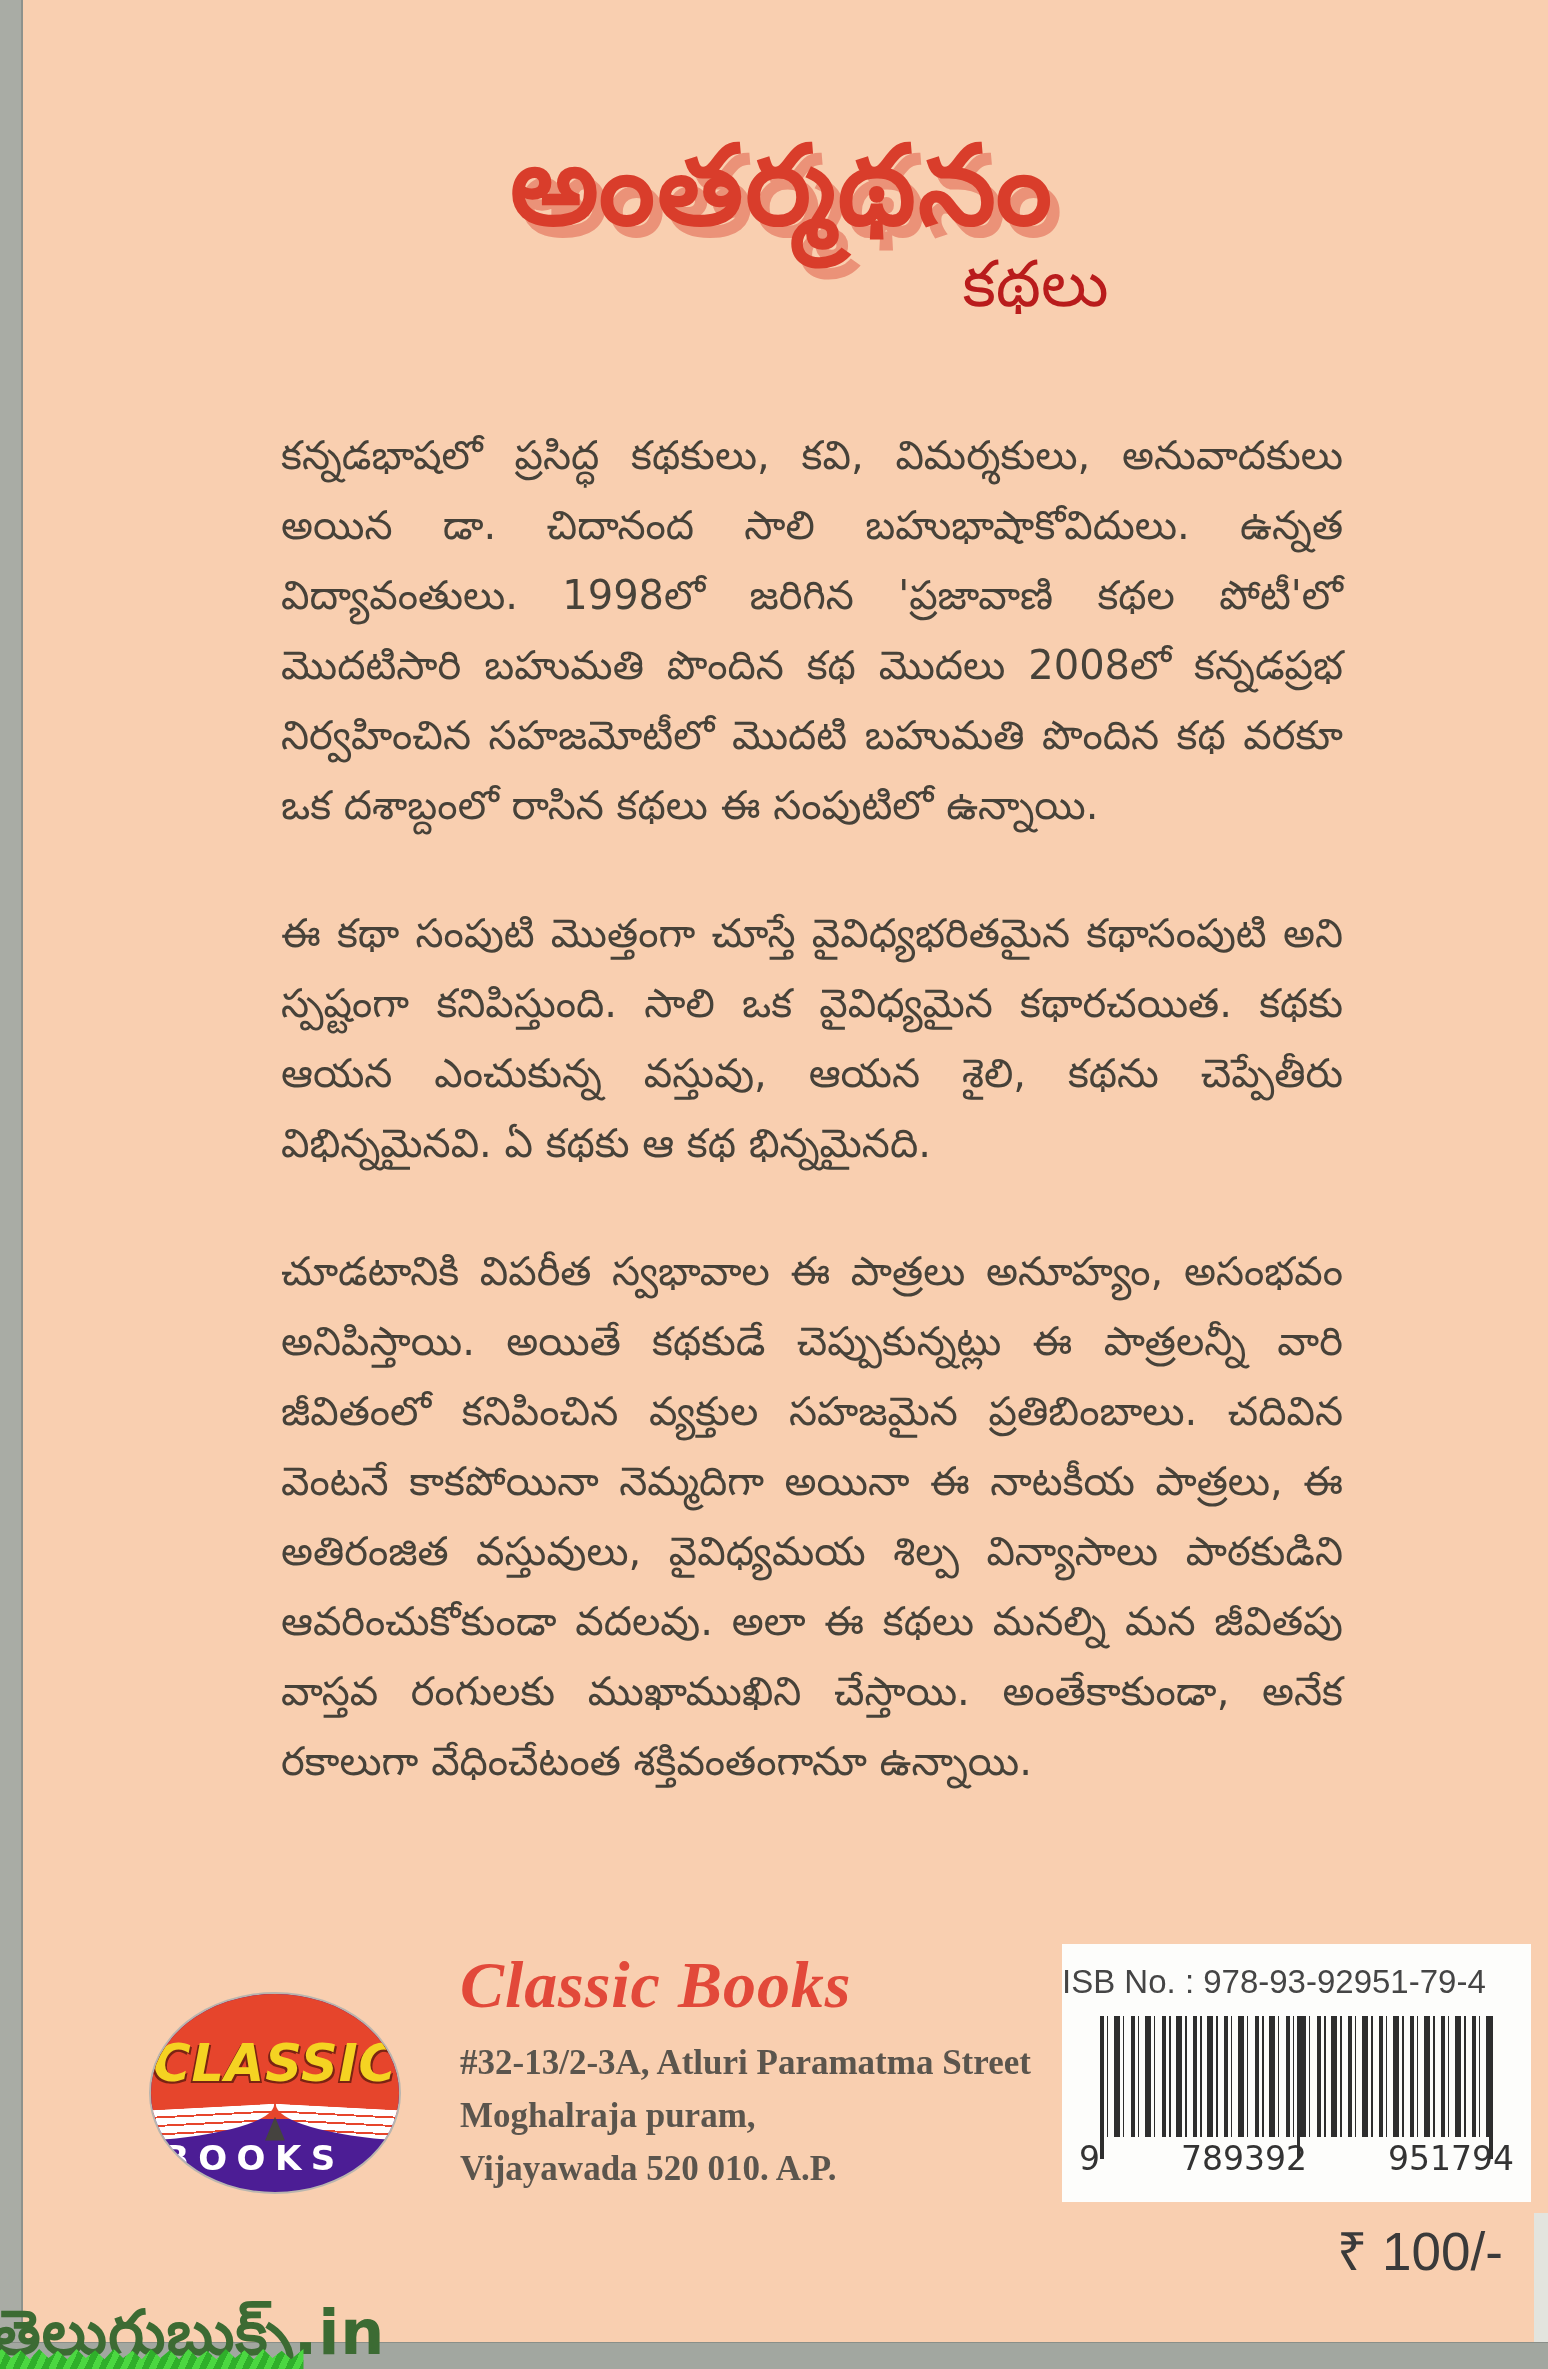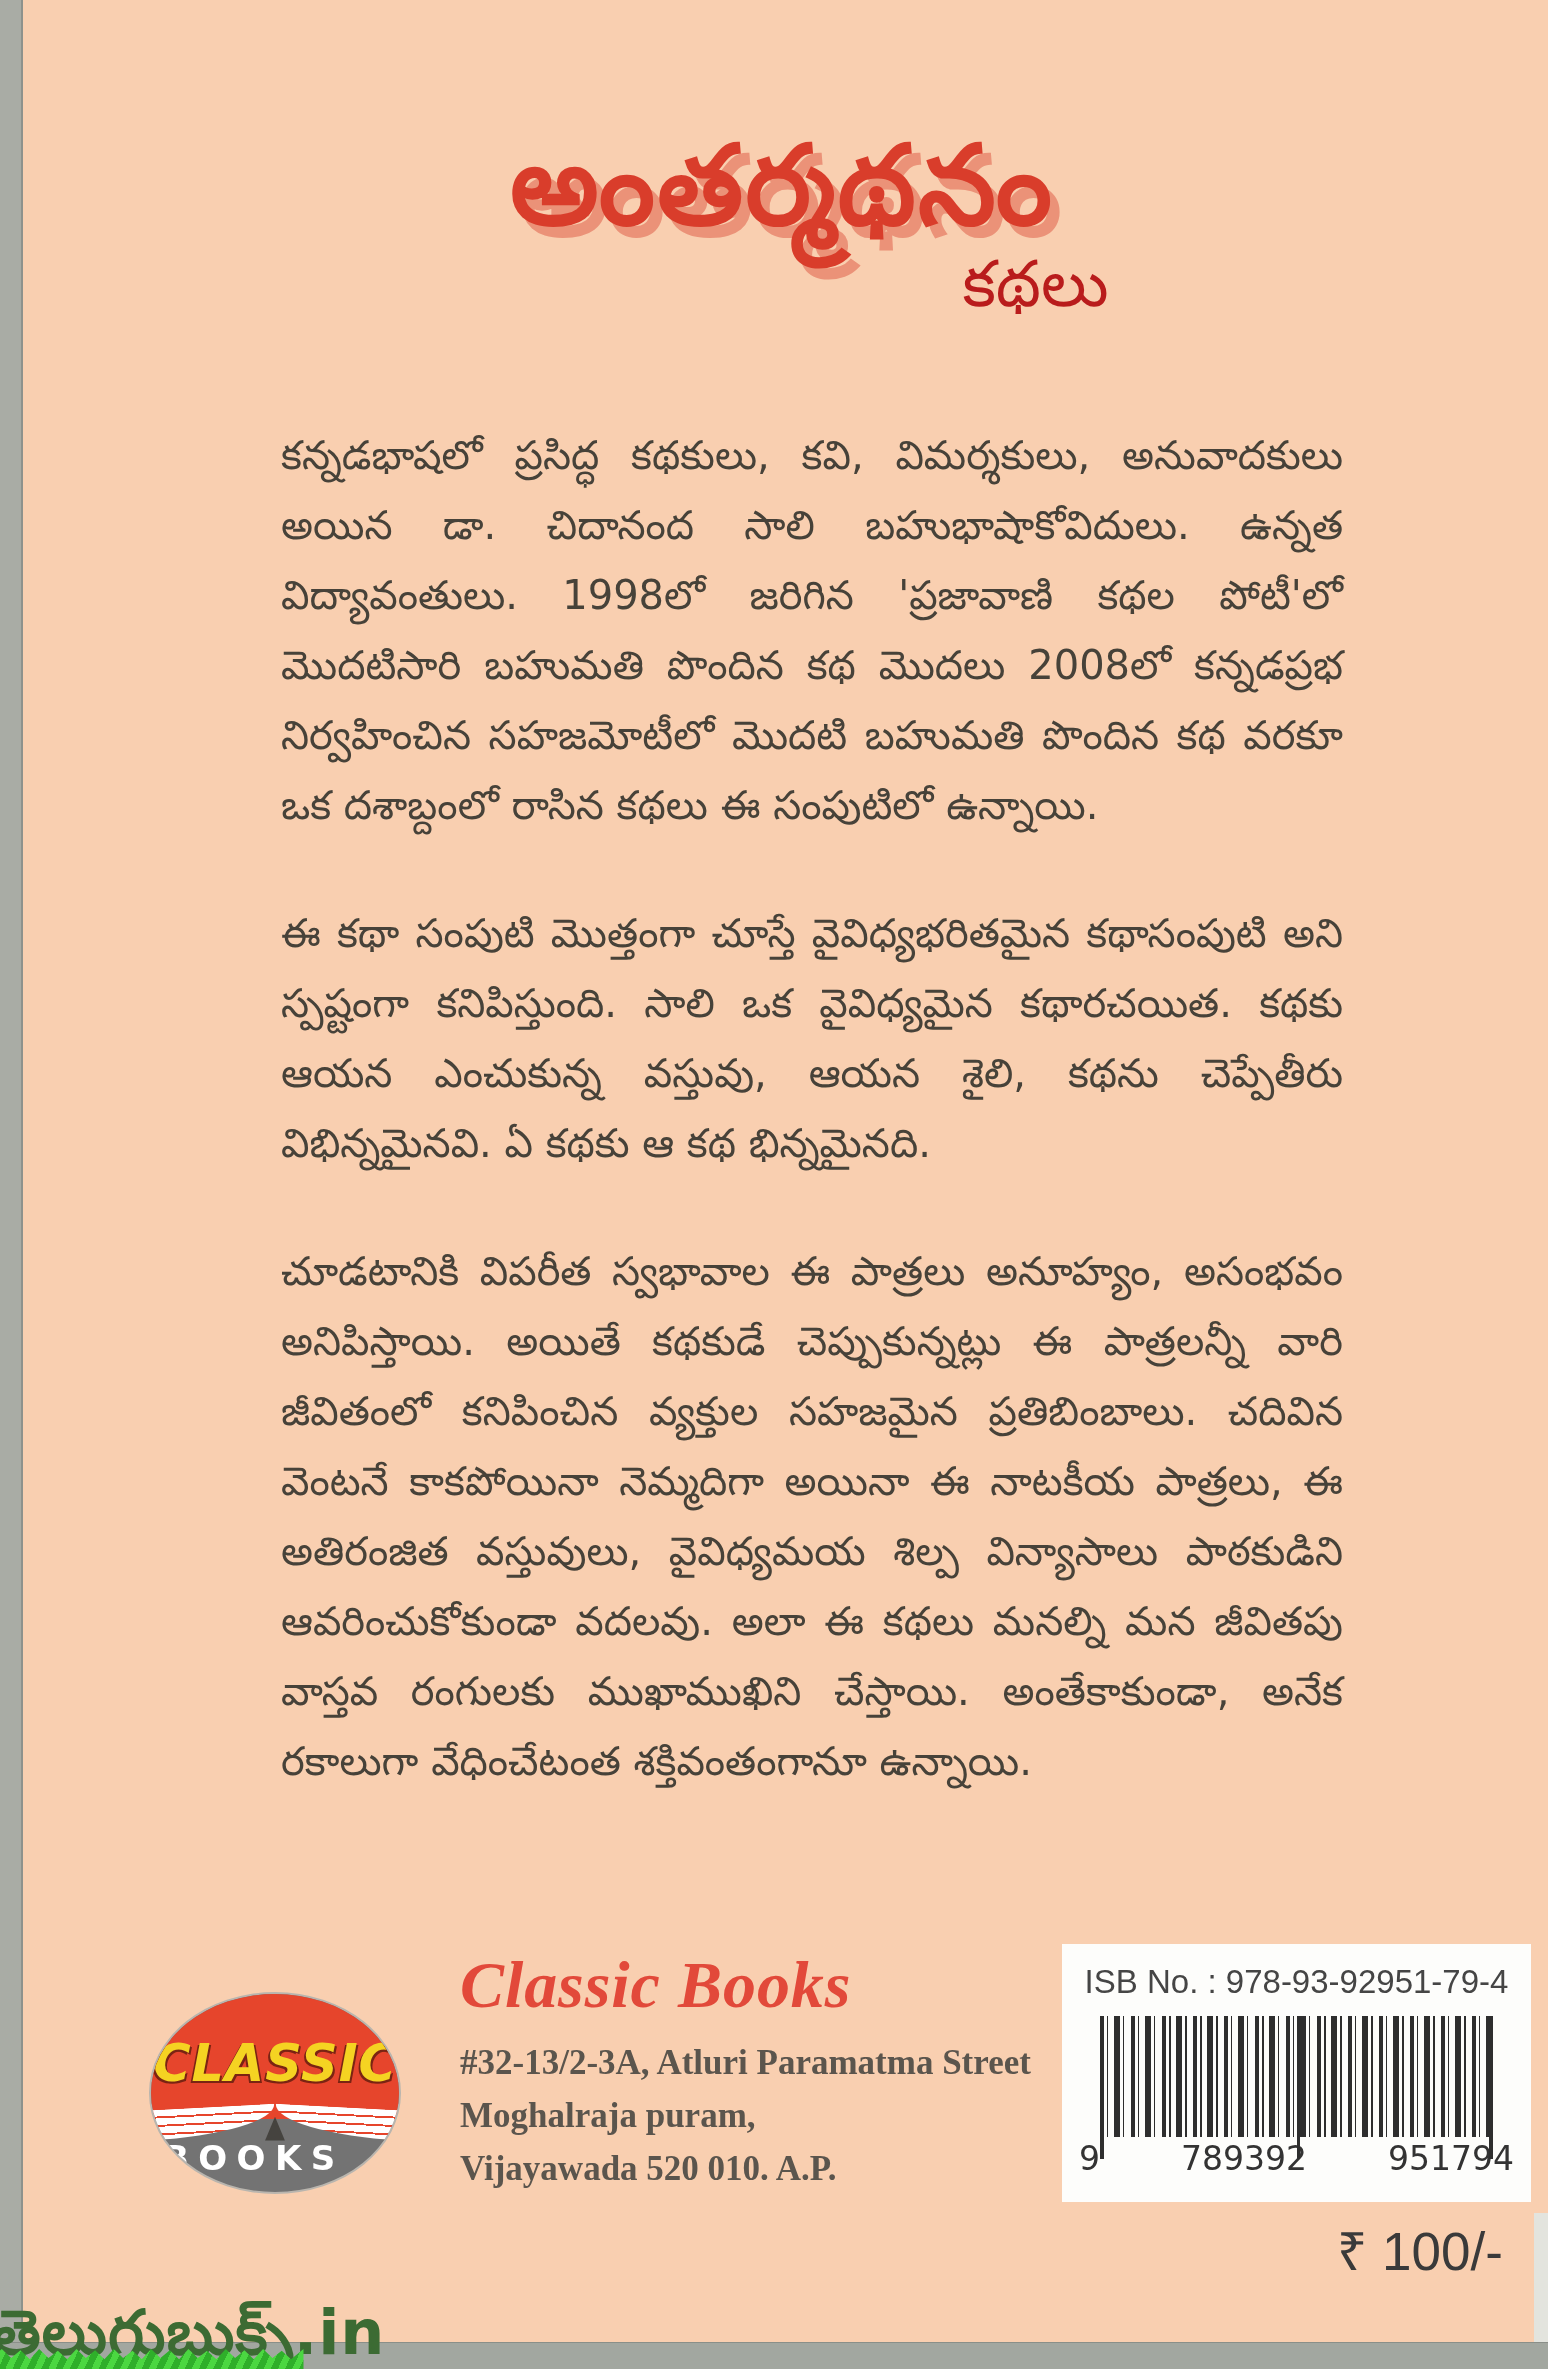--- a/index.html
+++ b/index.html
@@ -29,21 +29,21 @@
 
   
   .blurb{
     position:absolute;left:281px;top:420px;width:1062px;
     font-size:40px;line-height:70px;text-align:justify;color:#474239;
   }
   .blurb p{margin:0 0 58px 0;}
 
   
   .logo{position:absolute;left:149px;top:1992px;width:252px;height:202px;}
-  .logo-oval{position:absolute;inset:0;border-radius:50%;background:#737373;
+  .logo-oval{position:absolute;inset:0;border-radius:50%;background:#4c1d95;
     overflow:hidden;border:2.8px solid #b9b5ae;}
   .logo-top{position:absolute;left:0;top:0;width:100%;height:63%;background:#e6452c;}
   .book-left,.book-right{
     position:absolute;top:57%;width:50%;height:15%;background:#ffffff;
     background-image:repeating-linear-gradient(to bottom,#ffffff 0 6.6px,#e6452c 6.6px 8.5px);
   }
   .book-left{left:0;border-radius:0 0 100% 0 / 0 0 100% 0;transform:rotate(-3deg);}
   .book-right{right:0;border-radius:0 0 0 100% / 0 0 0 100%;transform:rotate(3deg);}
   .book-notch{position:absolute;left:46%;top:62%;width:8%;height:12%;background:#45433f;
     clip-path:polygon(50% 0,0 100%,100% 100%);}
@@ -63,21 +63,21 @@
   .pub-name{
     font-family:"Liberation Serif", serif;font-style:italic;font-weight:bold;
     font-size:66px;color:#e2493a;margin:0 0 13px 0;letter-spacing:0.9px;
   }
   .pub-line{font-size:35px;font-weight:bold;color:#5b554d;line-height:53px;
     font-family:Liberation Serif, serif;}
 
   
   .isbn-box{position:absolute;left:1062px;top:1944px;width:469px;height:258px;
     background:#fdfdfb;}
-  .isbn-label{margin-top:19px;text-align:center;font-size:33px;color:#454545;
+  .isbn-label{margin-top:19px;font-size:33px;color:#454545;
     font-family:"Liberation Sans", sans-serif;}
   .barcode{position:relative;margin:15px 38px 0 38px;height:121px;
     background:repeating-linear-gradient(to right,
       #2e2e2e 0 3.8px,#fdfdfb 3.8px 6.6px,#2e2e2e 6.6px 8.5px,#fdfdfb 8.5px 14px,
       #2e2e2e 14px 20px,#fdfdfb 20px 22.6px,#2e2e2e 22.6px 24.5px,#fdfdfb 24.5px 31px);}
   .guard{position:absolute;top:0;width:3.8px;height:143px;background:#2e2e2e;}
   .guard.g1{left:0;} .guard.g2{left:50%;} .guard.g3{right:0;}
   .barcode-digits{display:flex;justify-content:space-between;align-items:flex-end;
     margin:1.9px 17px 0 17px;font-size:33px;color:#333;
     font-family:"DejaVu Sans", sans-serif;}

